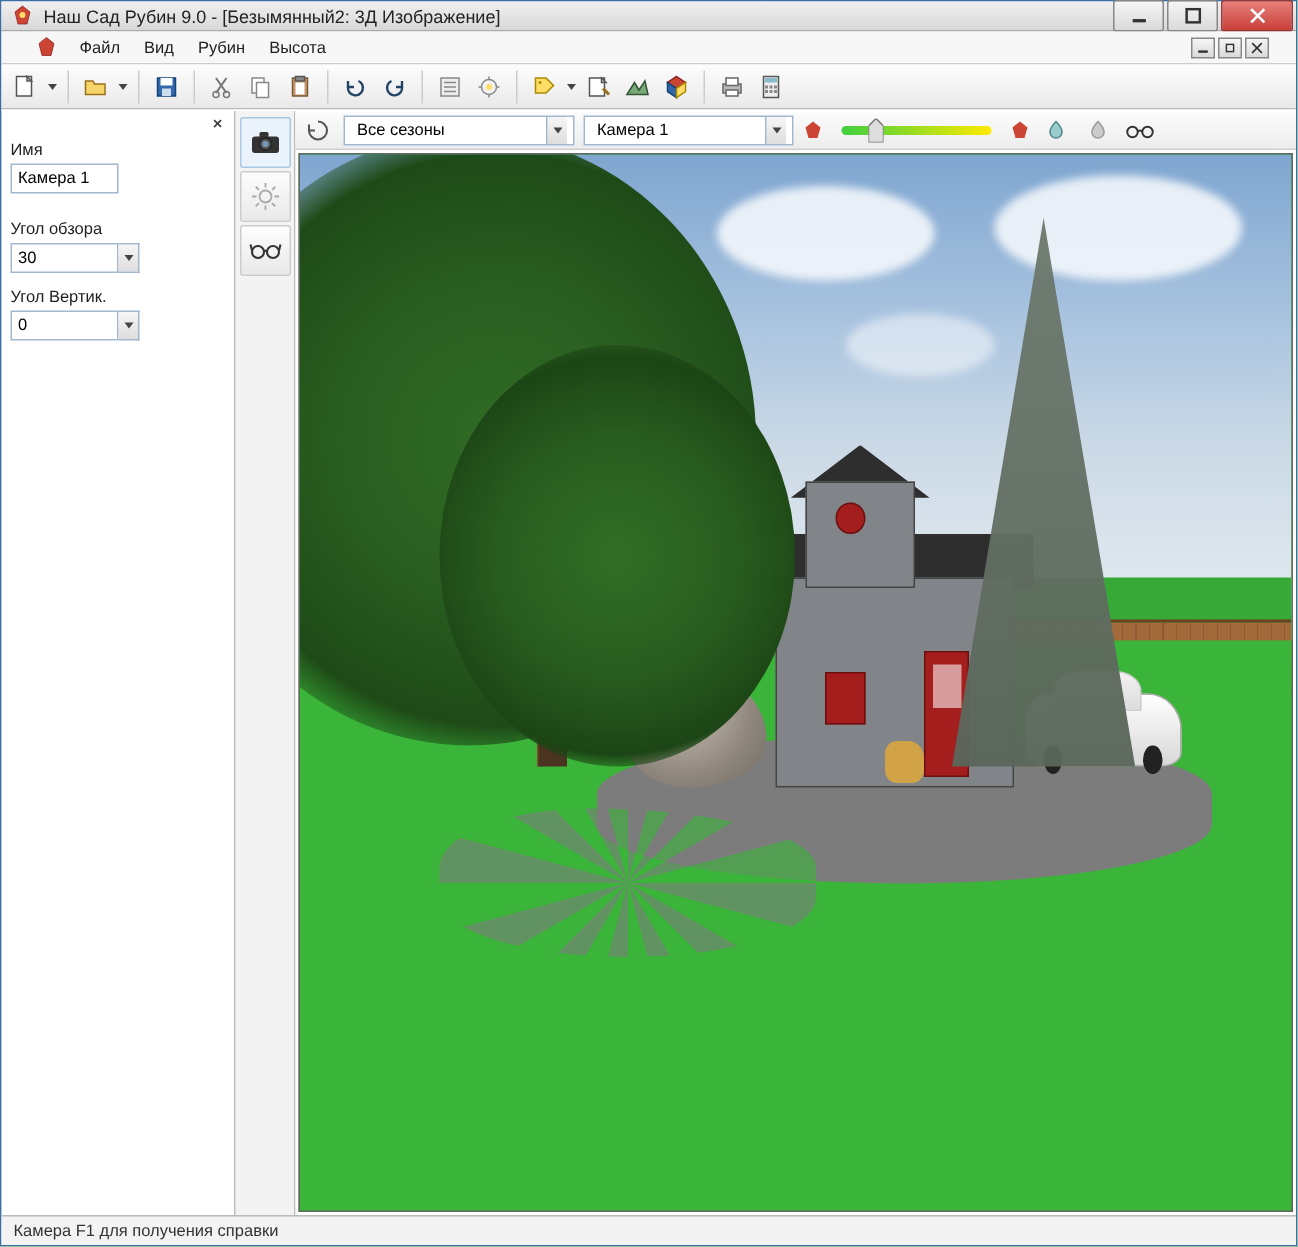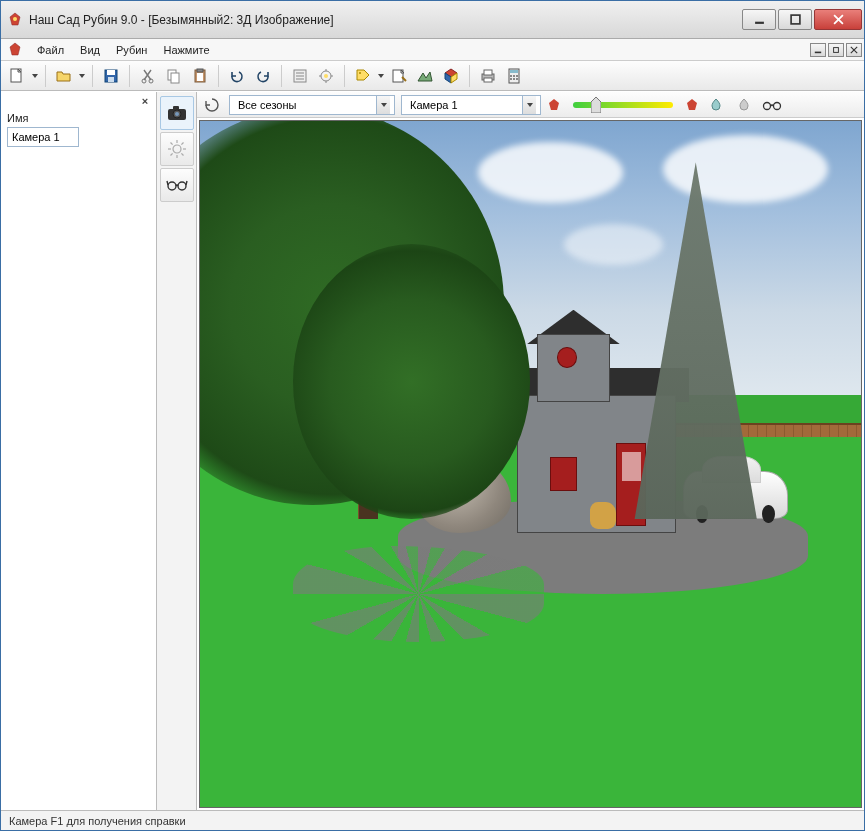--- a/index.html
+++ b/index.html
@@ -1,25 +1,25 @@
 <!DOCTYPE html>
 <html><head>
 <meta charset="utf-8">
 <style>
   * { box-sizing: border-box; margin: 0; padding: 0; font-family: Tahoma, sans-serif; font-size: 11px; }
   body { background: #fff; }
   .window-frame { width: 865px; height: 831px; border: 1px solid #3a6ea5; background: #fff; display: flex; flex-direction: column; position: relative; }
-  .titlebar { height: 38px; background: linear-gradient(#f0f0f0, #d8d8d8); display: flex; align-items: center; padding-left: 6px; border-bottom: 1px solid #aaa; }
+  .titlebar { height: 20px; background: linear-gradient(#f0f0f0, #d8d8d8); display: flex; align-items: center; padding-left: 6px; border-bottom: 1px solid #aaa; }
   .titlebar .app-icon { width: 16px; height: 16px; margin-right: 6px; }
   .titlebar .title { flex: 1; color: #222; font-size: 12px; }
   .winbtns { display: flex; }
   .winbtn { width: 34px; height: 21px; margin-left: 0; border: 1px solid #888; background: linear-gradient(#f6f6f6,#d9d9d9); display: flex; align-items: center; justify-content: center; border-radius: 2px; margin-right: 2px; }
   .winbtn.close { background: linear-gradient(#e97f7a,#c8403a); border-color: #963636; width: 48px; }
   .winbtn svg { width: 11px; height: 11px; }
-  .menubar { height: 22px; display: flex; align-items: center; padding: 0 2px; border-bottom: 1px solid #ccc; background: #f7f7f7; }
+  .menubar { height: 22px; display: flex; align-items: center; padding: 0 18px; border-bottom: 1px solid #ccc; background: #f7f7f7; }
   .menubar .mitem { padding: 2px 8px; color: #222; }
   .menubar .mini { margin-left: auto; display: flex; }
   .menubar .mini .mbtn { width: 16px; height: 14px; border: 1px solid #888; background: linear-gradient(#f6f6f6,#d9d9d9); margin-left: 2px; display:flex;align-items:center;justify-content:center; }
   .toolbar { height: 30px; display: flex; align-items: center; padding: 2px 4px; border-bottom: 1px solid #bbb; background: linear-gradient(#fdfdfd,#e9e9e9); gap: 2px; }
   .tb-btn { width: 24px; height: 24px; display: flex; align-items: center; justify-content: center; border: 1px solid transparent; border-radius: 2px; }
   .tb-sep { width: 1px; height: 22px; background: #ccc; margin: 0 4px; }
   .tb-dd { width: 8px; display: flex; align-items: center; justify-content: center; }
   .content { flex: 1; display: flex; border-top: 1px solid #fff; overflow: hidden; }
   .side-panel { width: 156px; background: #fff; border-right: 1px solid #bbb; position: relative; padding: 6px; }
   .side-panel .close-x { position: absolute; top: 2px; right: 4px; width: 14px; height: 14px; display:flex;align-items:center;justify-content:center; color:#444; font-weight:bold; }
@@ -107,21 +107,21 @@
 
   <div class="menubar">
     <span class="app-icon" style="margin-left:4px;margin-right:6px;">
       <svg width="16" height="16" viewBox="0 0 16 16">
           <path d="M8 1 L13 5 L11 13 L5 13 L3 5 Z" fill="#c43" stroke="#822" stroke-width="0.5"></path>
         </svg>
     </span>
     <span class="mitem">Файл</span>
     <span class="mitem">Вид</span>
     <span class="mitem">Рубин</span>
-    <span class="mitem">Нажмите</span>
+    <span class="mitem">Высота</span>
     <div class="mini">
       <div class="mbtn">
           <svg width="8" height="8" viewBox="0 0 10 10">
             <rect x="1" y="7" width="8" height="2" fill="#333"></rect>
           </svg>
         </div>
       <div class="mbtn">
           <svg width="8" height="8" viewBox="0 0 10 10">
             <rect x="2" y="2" width="6" height="6" fill="none" stroke="#333" stroke-width="1.2"></rect>
           </svg>
@@ -272,20 +272,38 @@
     <div class="side-panel">
       <div class="close-x">×</div>
       <div style="height:14px"></div>
       <div class="field">
         <label>Имя</label>
         <div class="inputwrap">
           <input value="Камера 1" style="">
         </div>
       </div>
       <div style="height:8px"></div>
+      <div class="field">
+        <label>Угол обзора</label>
+        <div class="inputwrap">
+          <input value="30" style="">
+          <div class="dd">
+              <div class="chevron"></div>
+            </div>
+        </div>
+      </div>
+      <div class="field">
+        <label>Угол Вертик.</label>
+        <div class="inputwrap">
+          <input value="0" style="">
+          <div class="dd">
+              <div class="chevron"></div>
+            </div>
+        </div>
+      </div>
     </div>
 
     <div class="side-buttons">
       <div class="sbtn active">
         <svg width="22" height="18" viewBox="0 0 22 18">
             <rect x="2" y="5" width="18" height="11" rx="2" fill="#333"></rect>
             <rect x="7" y="2" width="6" height="4" rx="1" fill="#333"></rect>
             <circle cx="11" cy="10" r="4" fill="#555" stroke="#222"></circle>
             <circle cx="11" cy="10" r="2" fill="#79b"></circle>
           </svg>
@@ -316,21 +334,21 @@
     </div>
 
     <div class="viewport-area">
       <div class="view-toolbar">
         <div class="iconbtn">
           <svg width="18" height="18" viewBox="0 0 18 18">
               <path d="M9 3 A6 6 0 1 1 3 9" fill="none" stroke="#555" stroke-width="1.4"></path>
               <path d="M3 5 L3 9 L7 9" fill="none" stroke="#555" stroke-width="1.4"></path>
             </svg>
         </div>
-        <div class="combo" style="width:166px">
+        <div class="combo" style="width:154px">
           <span>Все сезоны</span>
           <div class="cdd">
               <div class="chevron"></div>
             </div>
         </div>
         <div class="combo" style="width:140px">
           <span>Камера 1</span>
           <div class="cdd">
               <div class="chevron"></div>
             </div>

